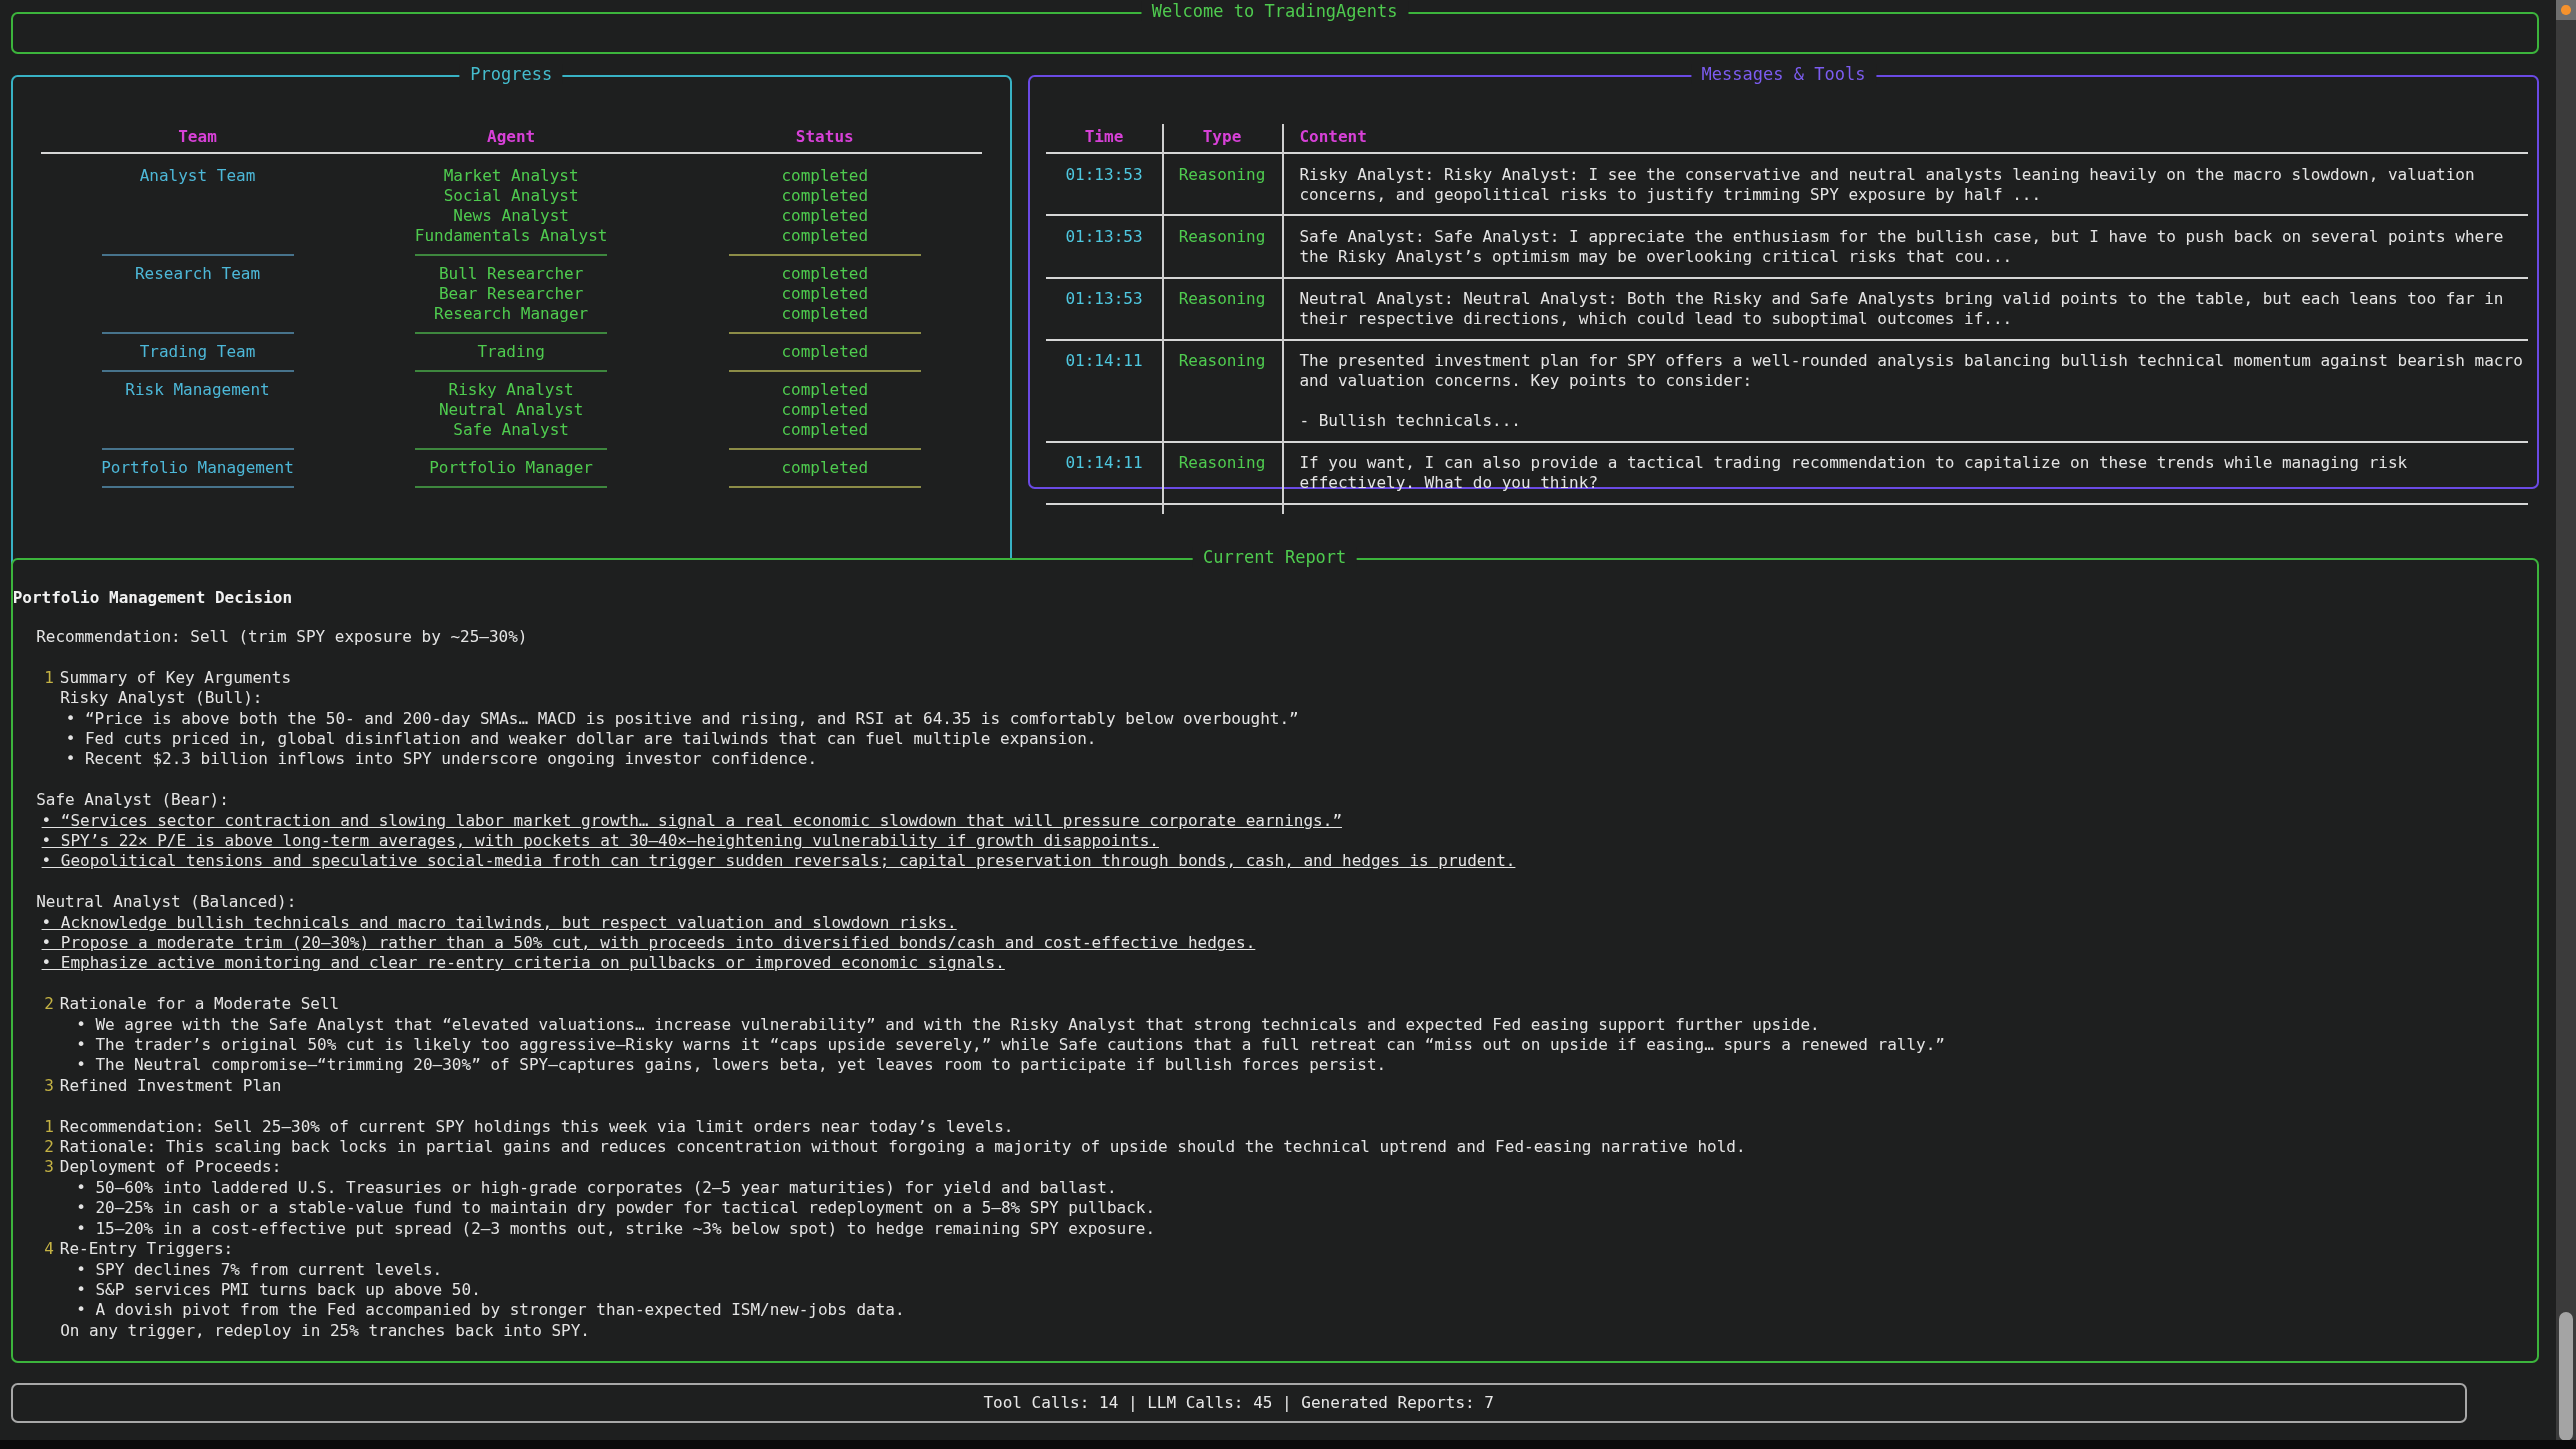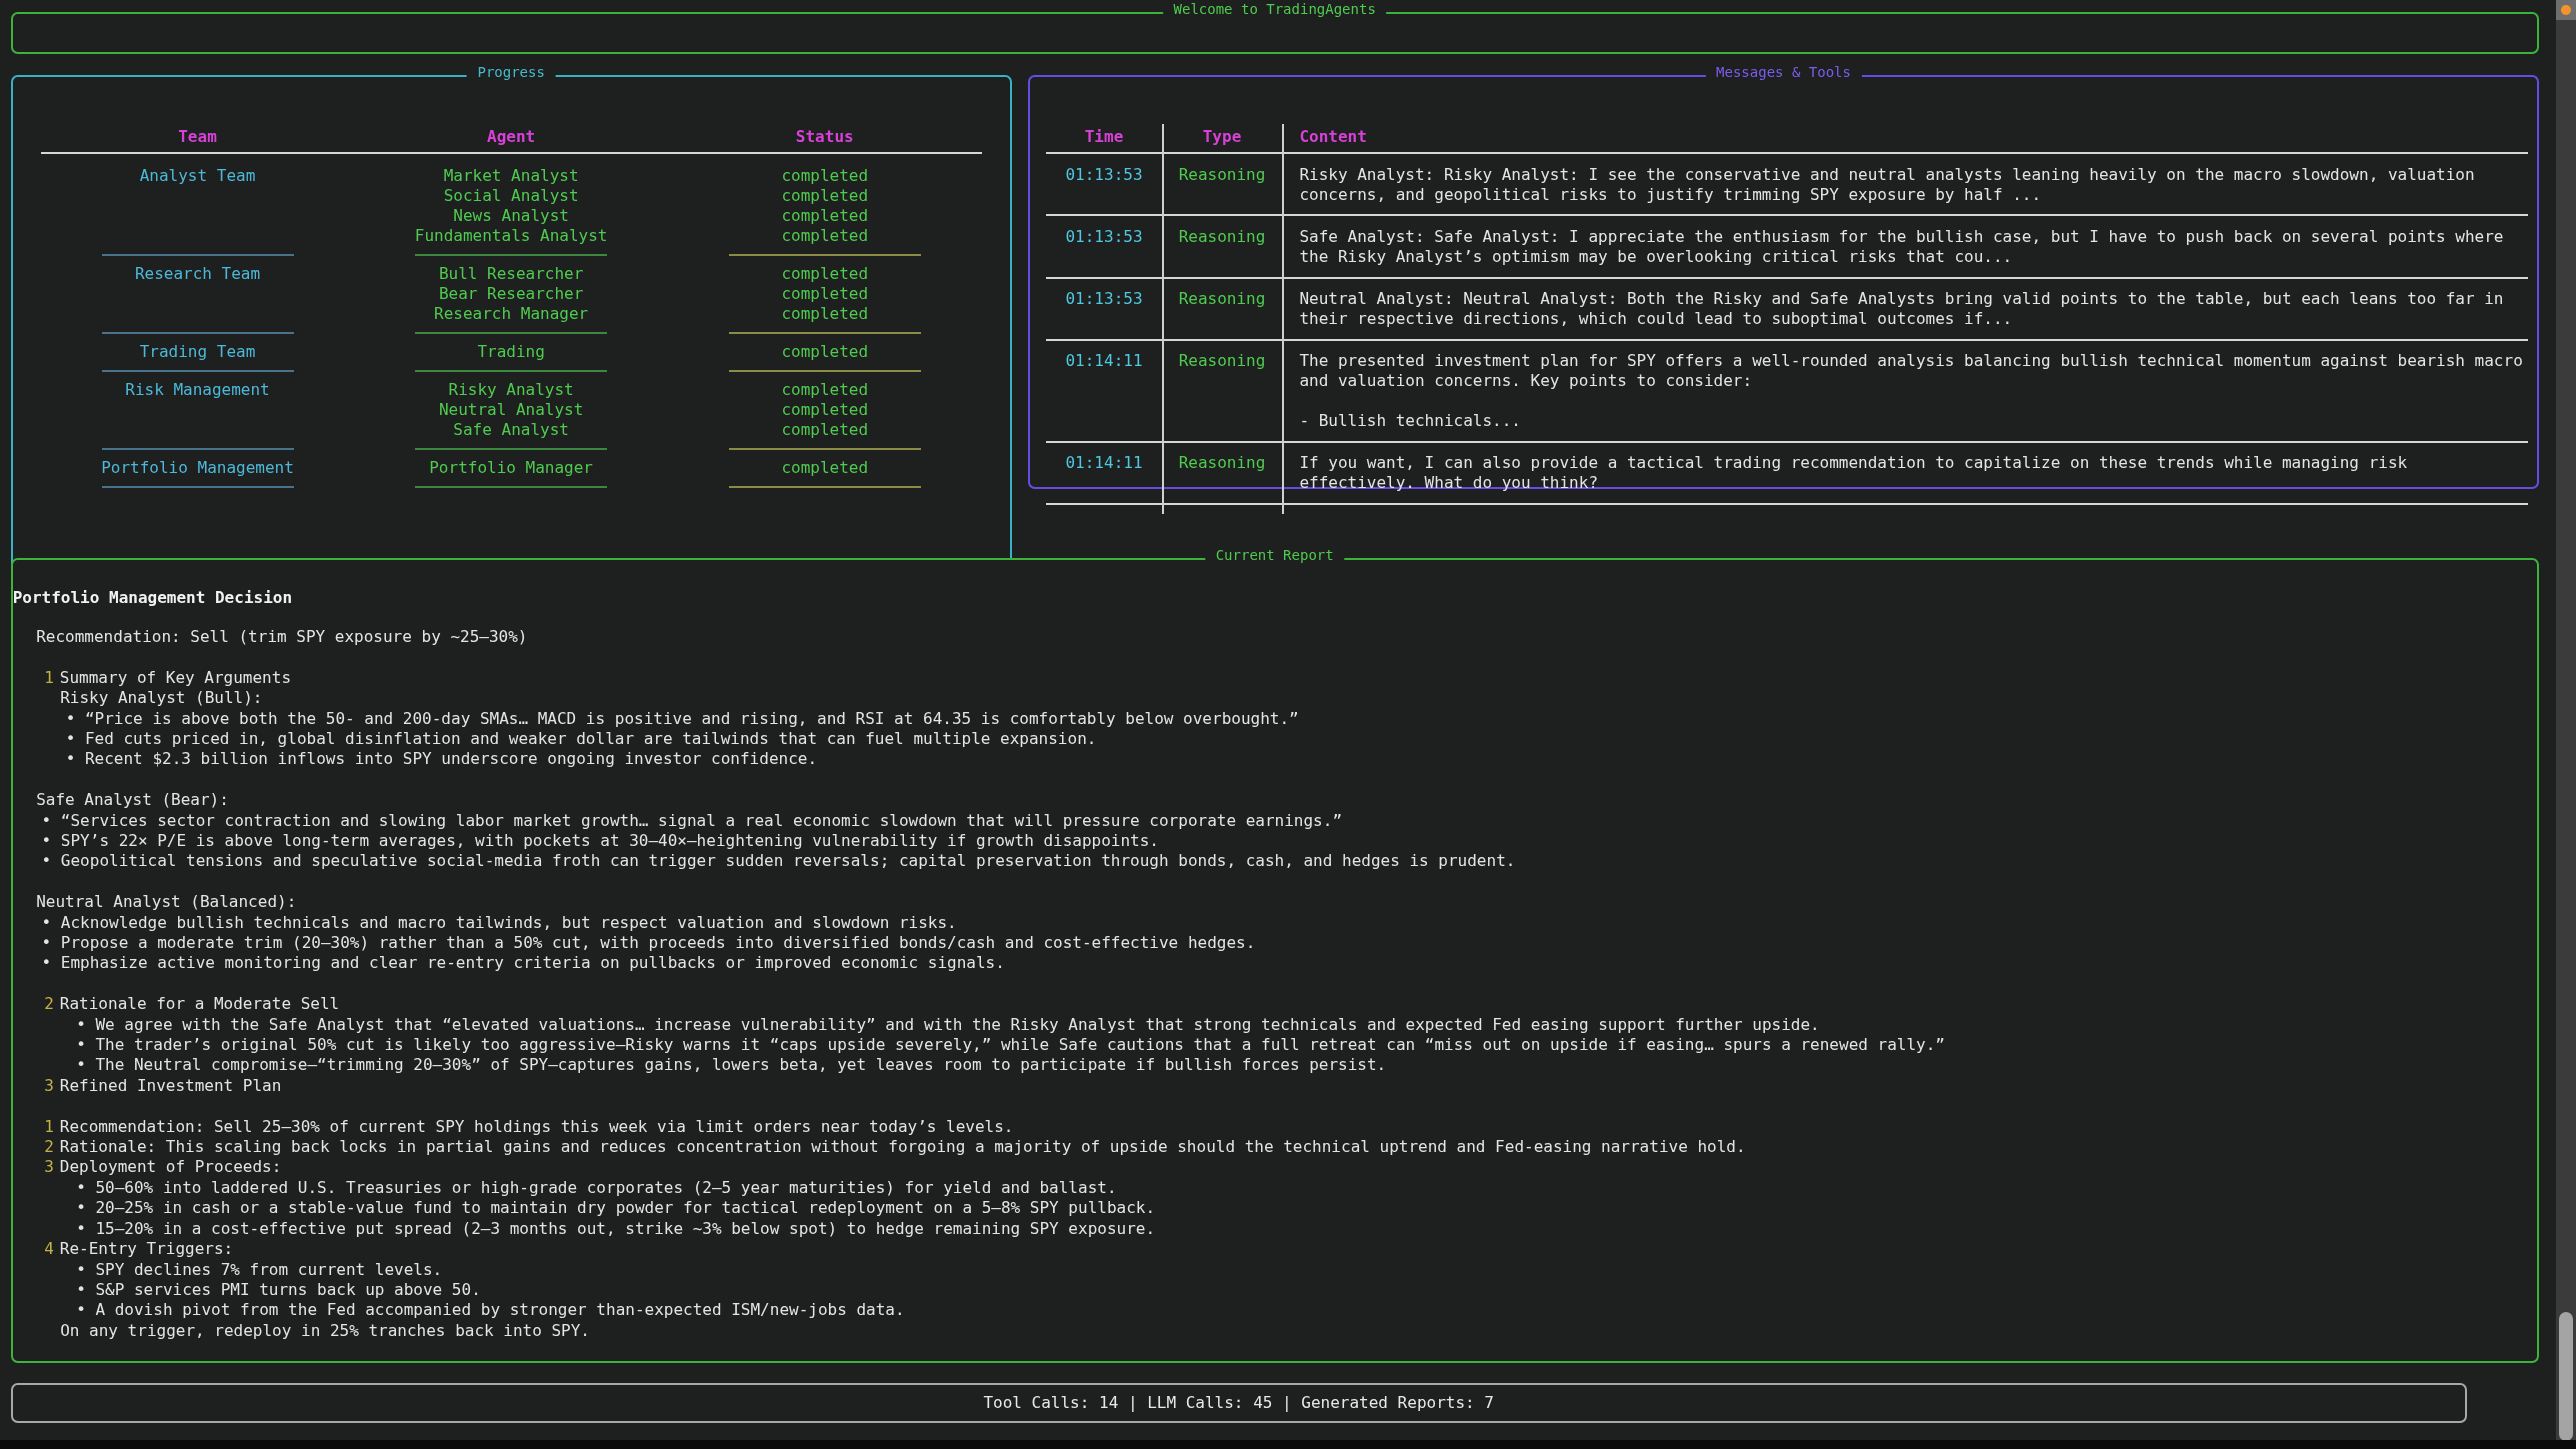--- a/index.html
+++ b/index.html
@@ -5,21 +5,21 @@
   html,body{margin:0;padding:0;background:#141414;}
   .screen{
     position:relative;width:2576px;height:1449px;background:#1e1f1f;
     font-family:"DejaVu Sans Mono", monospace;color:#e4e4e4;overflow:hidden;
     font-size:16px;
   }
   
   .panel{position:absolute;border:2px solid;border-radius:6.7px;background:#1e1f1f;box-sizing:border-box;}
   .ptitle{
     position:absolute;top:-12.7px;left:50%;transform:translateX(-50%);
-    background:#1e1f1f;padding:0 10.7px;font-size:14px;white-space:nowrap;
+    background:#1e1f1f;padding:0 10.7px;font-size:17px;white-space:nowrap;
   }
   .welcome{left:10.7px;top:12px;width:2528px;height:42px;border-color:#3cb43c;}
   .welcome .ptitle{color:#4fcb4f;}
   .progress-panel{left:10.7px;top:75px;width:1001px;height:578px;border-color:#38b2c4;}
   .progress-panel .ptitle{color:#45bccd;}
   .messages-panel{left:1028px;top:75px;width:1511px;height:414px;border-color:#6a4ae4;}
   .messages-panel .ptitle{color:#7c5cf0;}
   .report-panel{left:10.7px;top:558px;width:2528px;height:805px;border-color:#3cb43c;}
   .report-panel .ptitle{color:#4fcb4f;}
   .footer-bar{left:10.7px;top:1383px;width:2456px;height:40px;border-color:#a8a8a8;border-radius:6.7px;}
@@ -55,21 +55,21 @@
   .vline{position:absolute;width:2px;background:#cfcfcf;top:47px;height:390px;}
   .v1{left:132px;}
   .v2{left:252px;}
   
   .rheading{margin-top:28px;text-align:left;font-weight:bold;color:#f2f2f2;line-height:20px;}
   .rbody{margin-top:19px;padding-left:23.5px;line-height:20.4px;}
   .rline{white-space:pre-wrap;}
   .rline.blank{height:20.4px;}
   .rnum{color:#c4b244;margin-left:8px;margin-right:6px;}
   .ind0{padding-left:0;}
-  .ind1{padding-left:5.4px;}
+  .ind1{padding-left:5.4px;text-decoration:underline;}
   .ind2{padding-left:24px;}
   .ind3{padding-left:29.5px;}
   .ind4{padding-left:40px;}
   
   .scroll-track{position:absolute;right:0;top:0;width:20px;height:1449px;background:#3b3b3b;}
   .scroll-topbtn{position:absolute;right:0;top:0;width:20px;height:20px;background:#6e6e6e;}
   .odot{position:absolute;left:5.4px;top:5.4px;width:9.4px;height:9.4px;border-radius:50%;background:#f5922d;}
   .scroll-thumb{position:absolute;right:2.7px;top:1312px;width:14.8px;height:129px;border-radius:7.4px;background:#a4a4a4;}
   .bottom-strip{position:absolute;left:0;top:1440px;width:2576px;height:9.4px;background:#0b0b0b;}
 </style>

